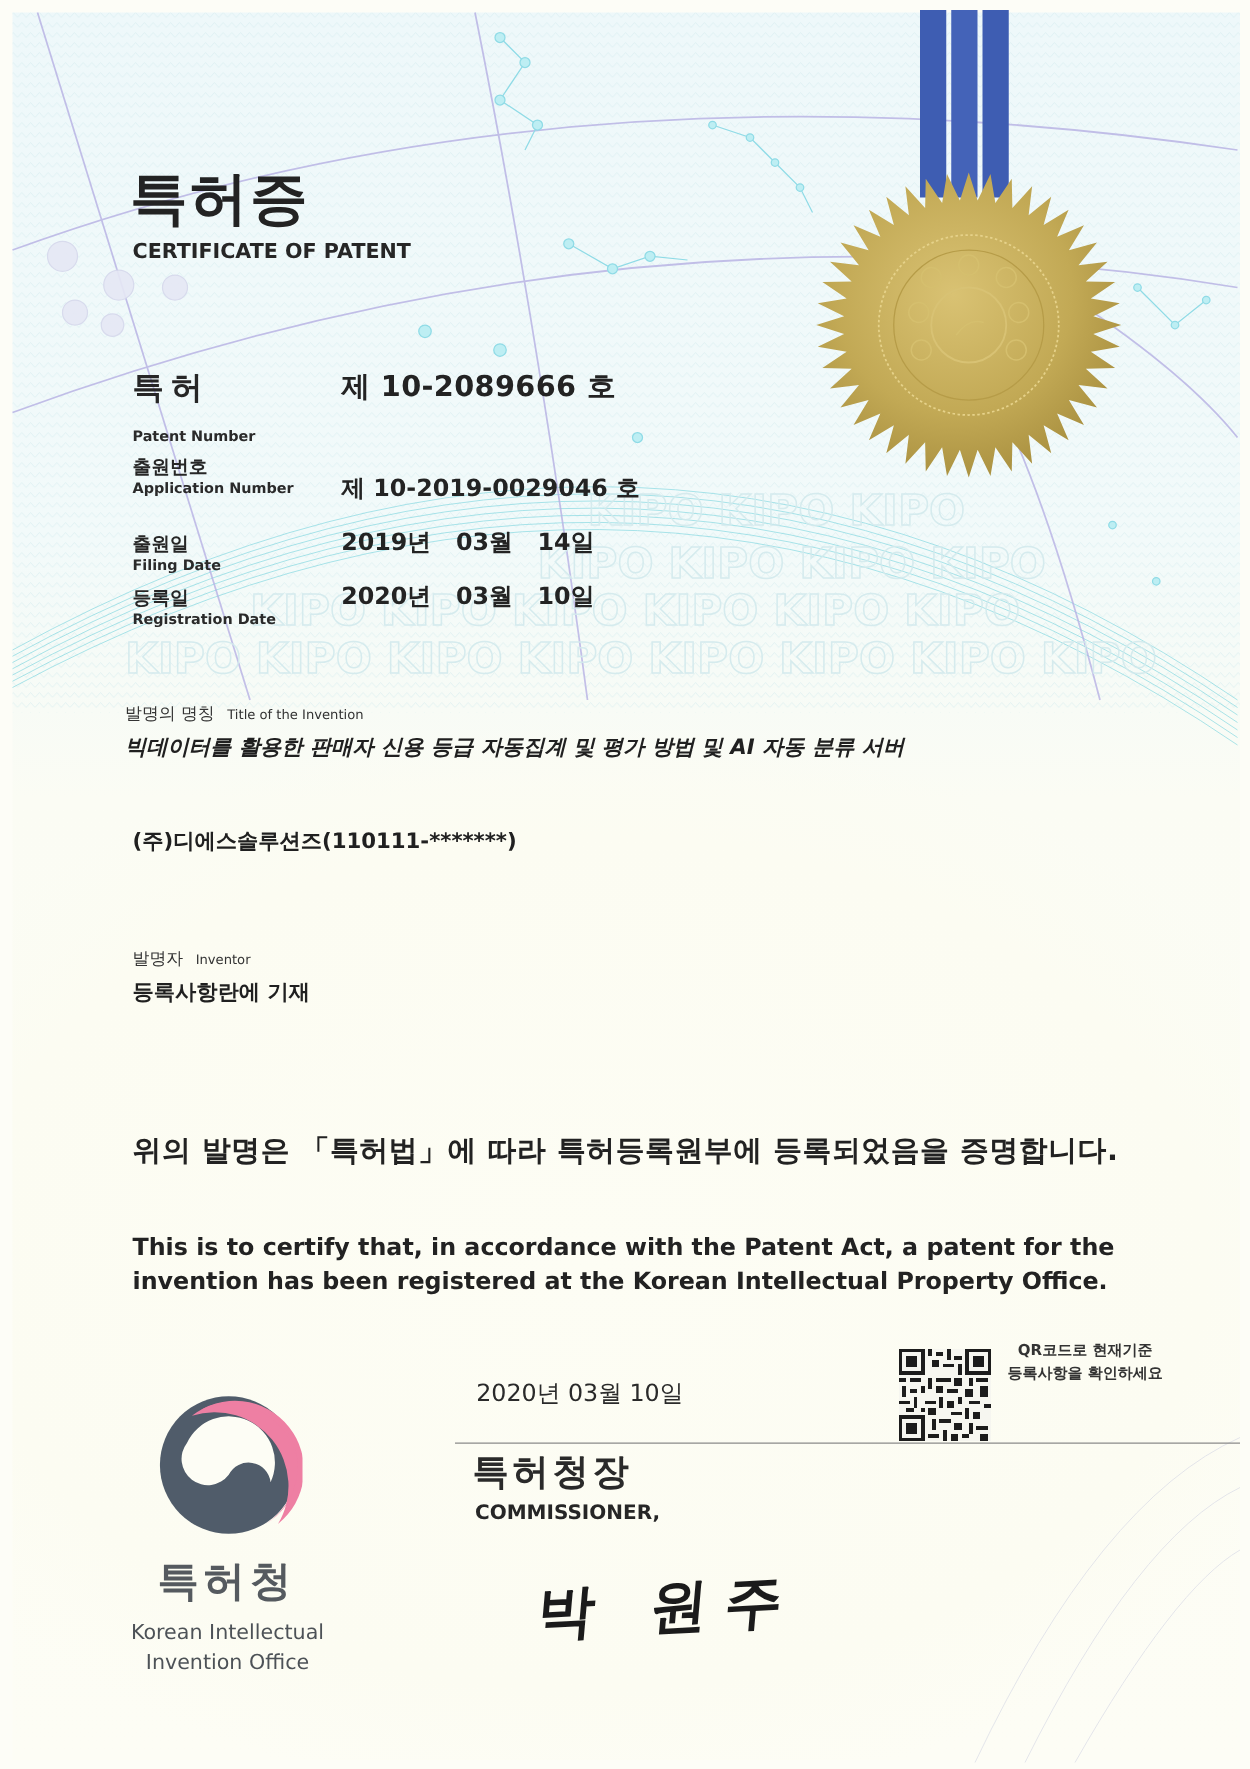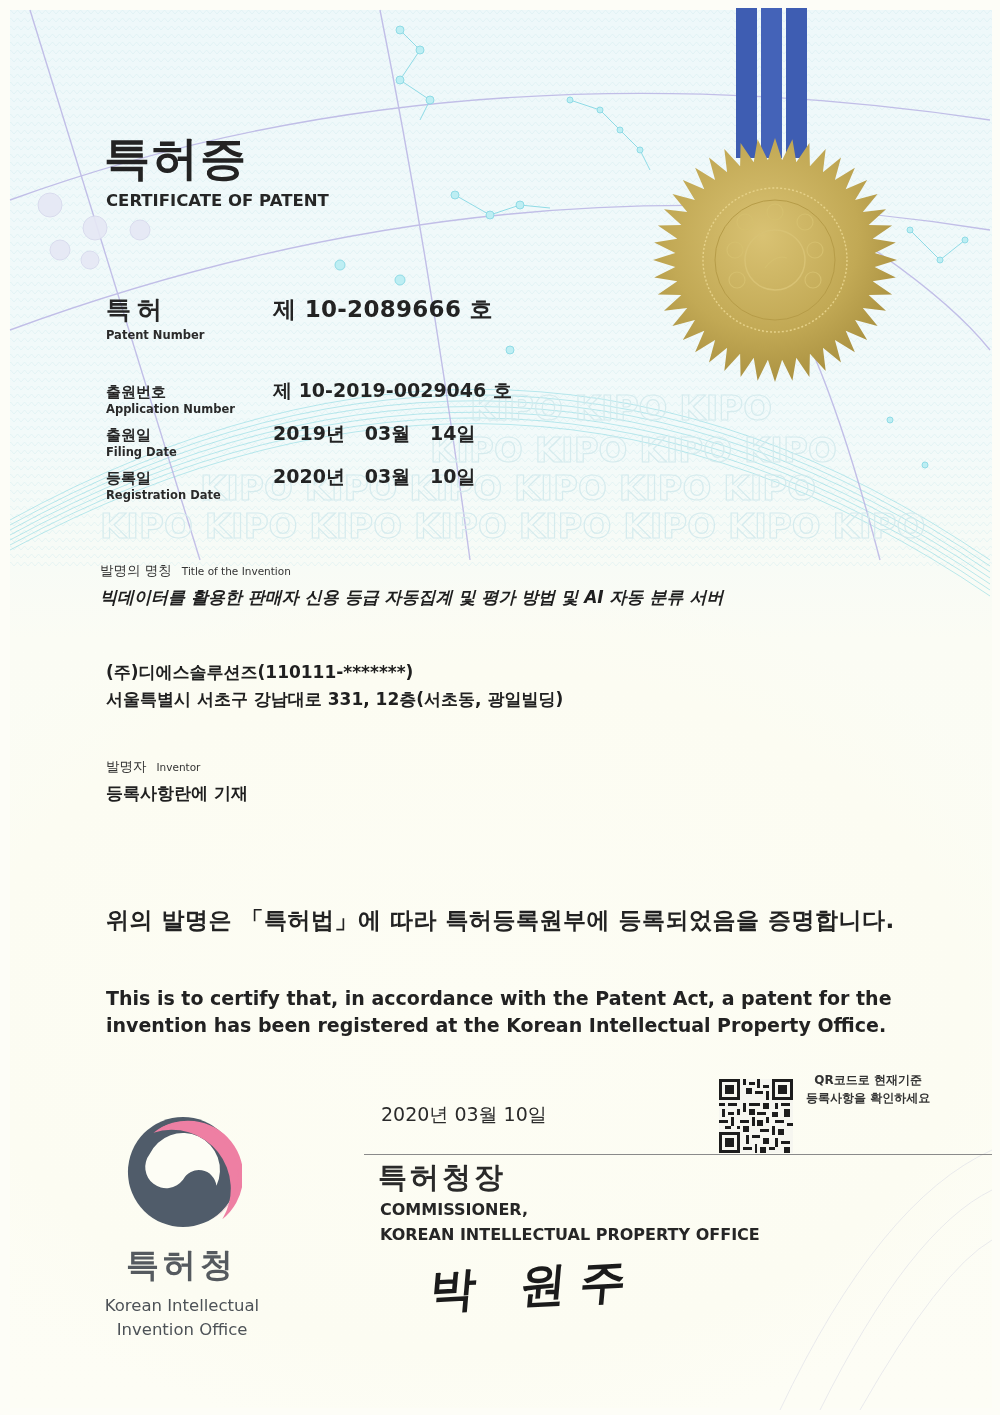--- a/index.html
+++ b/index.html
@@ -154,29 +154,29 @@
       <circle cx="-38" cy="20" r="8"></circle>
       <circle cx="38" cy="20" r="8"></circle>
   </g>
 </svg>
 
 <div class="abs title-ko">특허증</div>
 <div class="abs title-en">CERTIFICATE OF PATENT</div>
 
 <div class="abs" style="left:106px;top:293px;">
   <div class="lbl-ko-big">특허</div>
-  <div class="lbl-en" style="margin-top:2px;">Patent Number</div>
+  <div class="lbl-en" style="margin-top:16px;">Patent Number</div>
 </div>
 <div class="abs val-big" style="left:273px;top:294px;">
   <span>제</span>
   <span>10-2089666</span>
   <span>호</span>
 </div>
 
-<div class="abs" style="left:106px;top:383px;">
+<div class="abs" style="left:106px;top:364px;">
   <div class="lbl-ko">출원번호</div>
   <div class="lbl-en">Application Number</div>
 </div>
 <div class="abs val" style="left:273px;top:378px;">
   <span>제</span>
   <span>10-2019-0029046</span>
   <span>호</span>
 </div>
 
 <div class="abs" style="left:106px;top:426px;">
@@ -201,21 +201,20 @@
 
 <div class="abs" style="left:100px;top:560px;">
   <div>
     <span class="sec-ko">발명의 명칭</span><span class="sec-en">Title of the Invention</span>
   </div>
   <div class="sec-val" style="margin-top:6px;font-style:italic;">빅데이터를 활용한 판매자 신용 등급 자동집계 및 평가 방법 및 AI 자동 분류 서버</div>
 </div>
 
 <div class="abs" style="left:106px;top:655px;">
   <div class="sec-val" style="margin-top:6px;">(주)디에스솔루션즈(110111-*******)</div>
-  <div class="sec-val" style="margin-top:4px;">서울특별시 서초구 강남대로 331, 12층(서초동, 광일빌딩)</div>
 </div>
 
 <div class="abs" style="left:106px;top:756px;">
   <div>
     <span class="sec-ko">발명자</span><span class="sec-en">Inventor</span>
   </div>
   <div class="sec-val" style="margin-top:6px;">등록사항란에 기재</div>
 </div>
 
 <div class="abs cert-ko">위의 발명은 「특허법」에 따라 특허등록원부에 등록되었음을 증명합니다.</div>
@@ -277,21 +276,20 @@
 <div class="abs qr-text">
   <div>QR코드로 현재기준</div>
   <div>등록사항을 확인하세요</div>
 </div>
 
 <div class="abs issue-date">2020년 03월 10일</div>
 <div class="abs sig-line"></div>
 <div class="abs commish-ko">특허청장</div>
 <div class="abs commish-en">
   <div>COMMISSIONER,</div>
-  <div>KOREAN INTELLECTUAL PROPERTY OFFICE</div>
 </div>
 <div class="abs signature">박 원주</div>
 
 <svg class="abs" style="left:124px;top:1113px;" width="118" height="118" viewBox="-60 -60 120 120">
   <circle r="56" fill="#505c6a"></circle>
 
   <path d="M -34 -18 A 34 34 0 1 1 34 14 A 18 18 0 0 0 0 8 A 18 18 0 0 1 -34 -18 Z" fill="#fdfdf5"></path>
 
   <path d="M -30 -40 A 52 52 0 0 1 40 48 A 60 60 0 0 0 -30 -40 Z" fill="#ee7fa3"></path>
   <path d="M -24 -44 A 56 56 0 0 1 56 0 A 56 56 0 0 1 30 48 A 48 48 0 0 0 -24 -44 Z" fill="#ee7fa3"></path>

